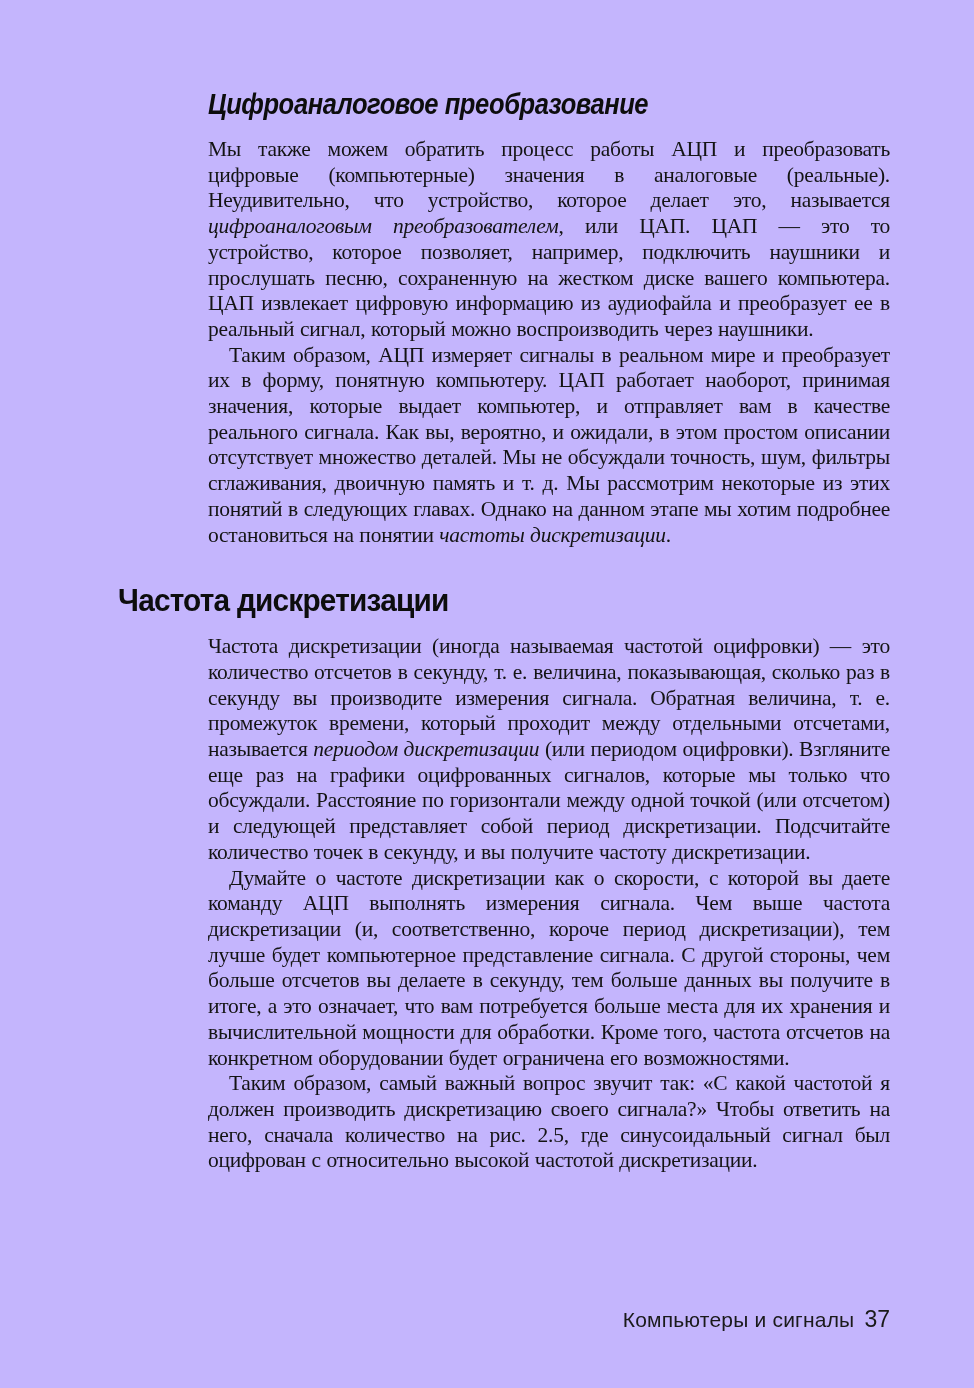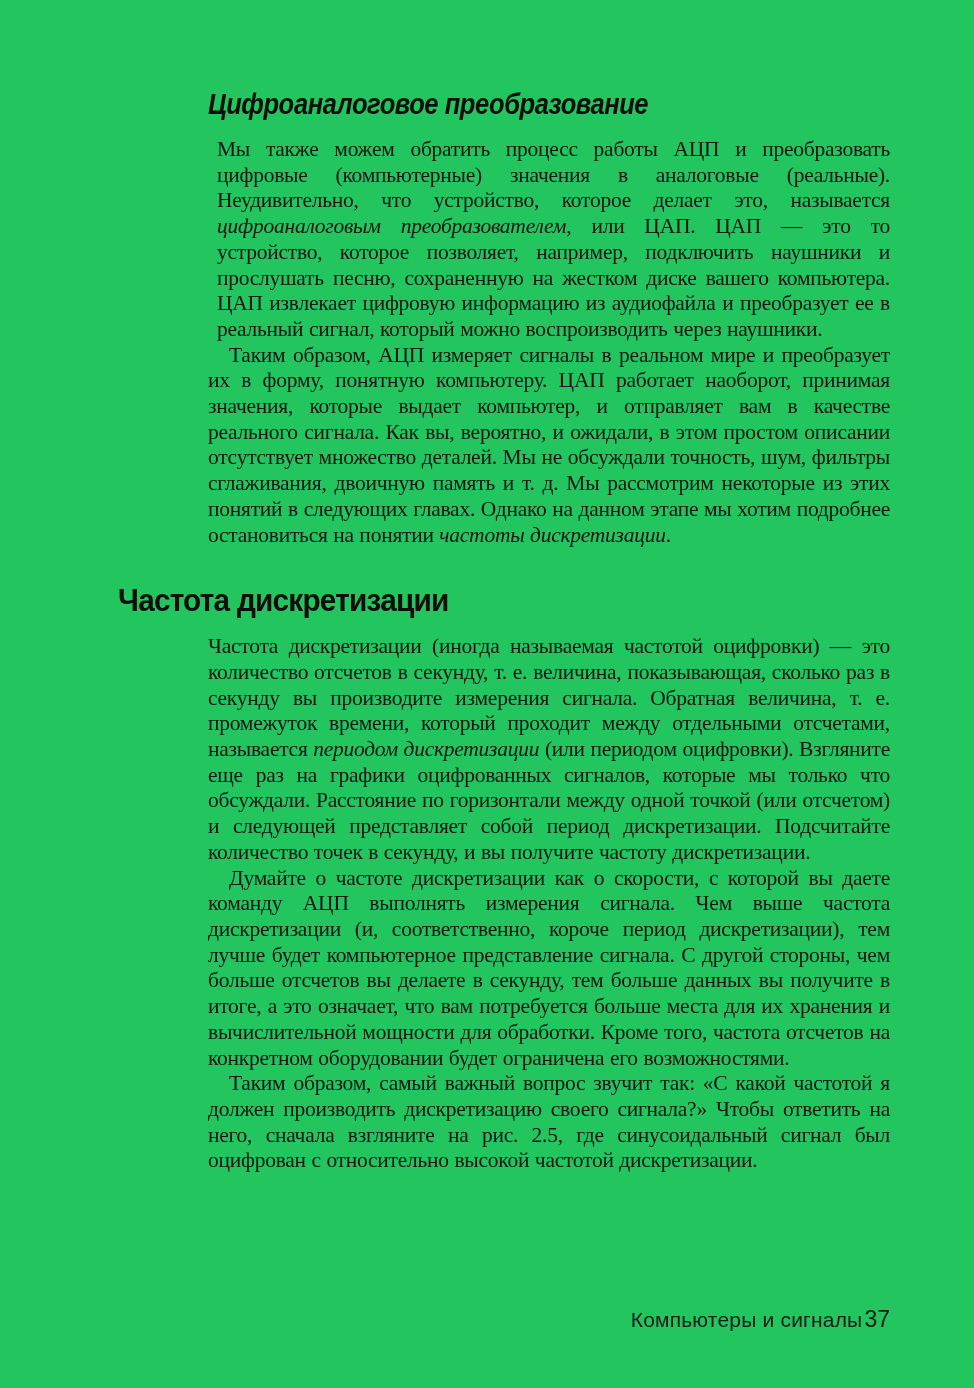--- a/index.html
+++ b/index.html
@@ -1,20 +1,20 @@
 <!DOCTYPE html>
 <html lang="ru"><head>
 <meta charset="utf-8">
 <style>
   html, body { margin: 0; padding: 0; background: #ffffff; }
   .page {
     position: relative;
     width: 974px;
     height: 1388px;
-    background: #22c55e;
+    background: #c4b5fd;
     overflow: hidden;
   }
   .column {
     position: absolute;
     left: 208px;
     top: 0;
     width: 682px;
     color: #141414;
     font-family: "Liberation Serif", "DejaVu Serif", serif;
   }
@@ -34,59 +34,59 @@
   .body-par {
     margin: 0;
     font-size: 21.5px;
     line-height: 25.7px;
     text-align: justify;
     letter-spacing: -0.25px;
     word-spacing: 0.5px;
     hyphens: auto;
     -webkit-hyphens: auto;
   }
-  .body-par.first { margin-top: 17px; margin-left: 9px; }
+  .body-par.first { margin-top: 17px; }
   .body-par.indent { text-indent: 21px; }
   .it { font-style: italic; }
   .section-heading {
     margin: 36px 0 17px -90px;
     font-family: "Liberation Sans", "DejaVu Sans", sans-serif;
     font-weight: bold;
     font-size: 31px;
     line-height: 33px;
     letter-spacing: -0.8px;
     white-space: nowrap;
     transform: scaleX(0.96);
     transform-origin: left center;
     color: #0d0d0d;
   }
   .page-footer {
     position: absolute;
     right: 84px;
     bottom: 55px;
     display: flex;
     align-items: baseline;
-    gap: 2px;
+    gap: 10px;
     font-family: "Liberation Sans", "DejaVu Sans", sans-serif;
     color: #1a1a1a;
   }
   .running-title { font-size: 21px; letter-spacing: 0.2px; }
   .page-number { font-size: 23px; font-weight: normal; }
 </style>
 </head>
 <body>
 
 <div class="page">
   <main class="column">
     <h2 class="subsection-heading">Цифроаналоговое преобразование</h2>
     <p class="body-par first"><span>Мы также можем обратить процесс работы АЦП и преобразовать цифровые (компьютерные) значения в аналоговые (реальные). Неудивительно, что устройство, которое делает это, называется </span><span class="it">цифроаналоговым преобразователем</span><span>, или ЦАП. ЦАП — это то устройство, которое позволяет, например, подключить наушники и прослушать песню, сохраненную на жестком диске вашего компьютера. ЦАП извлекает цифровую информацию из аудиофайла и преобразует ее в реальный сигнал, который можно воспроизводить через наушники.</span></p>
     <p class="body-par indent"><span>Таким образом, АЦП измеряет сигналы в реальном мире и преобразует их в форму, понятную компьютеру. ЦАП работает наоборот, принимая значения, которые выдает компьютер, и отправляет вам в качестве реального сигнала. Как вы, вероятно, и ожидали, в этом простом описании отсутствует множество деталей. Мы не обсуждали точность, шум, фильтры сглаживания, двоичную память и т. д. Мы рассмотрим некоторые из этих понятий в следующих главах. Однако на данном этапе мы хотим подробнее остановиться на понятии </span><span class="it">частоты дискретизации</span><span>.</span></p>
     <h1 class="section-heading">Частота дискретизации</h1>
     <p class="body-par"><span>Частота дискретизации (иногда называемая частотой оцифровки) — это количество отсчетов в секунду, т. е. величина, показывающая, сколько раз в секунду вы производите измерения сигнала. Обратная величина, т. е. промежуток времени, который проходит между отдельными отсчетами, называется </span><span class="it">периодом дискретизации</span><span> (или периодом оцифровки). Взгляните еще раз на графики оцифрованных сигналов, которые мы только что обсуждали. Расстояние по горизонтали между одной точкой (или отсчетом) и следующей представляет собой период дискретизации. Подсчитайте количество точек в секунду, и вы получите частоту дискретизации.</span></p>
     <p class="body-par indent"><span>Думайте о частоте дискретизации как о скорости, с которой вы даете команду АЦП выполнять измерения сигнала. Чем выше частота дискретизации (и, соответственно, короче период дискретизации), тем лучше будет компьютерное представление сигнала. С другой стороны, чем больше отсчетов вы делаете в секунду, тем больше данных вы получите в итоге, а это означает, что вам потребуется больше места для их хранения и вычислительной мощности для обработки. Кроме того, частота отсчетов на конкретном оборудовании будет ограничена его возможностями.</span></p>
-    <p class="body-par indent"><span>Таким образом, самый важный вопрос звучит так: «С какой частотой я должен производить дискретизацию своего сигнала?» Чтобы ответить на него, сначала взгляните на рис. 2.5, где синусоидальный сигнал был оцифрован с относительно высокой частотой дискретизации.</span></p>
+    <p class="body-par indent"><span>Таким образом, самый важный вопрос звучит так: «С какой частотой я должен производить дискретизацию своего сигнала?» Чтобы ответить на него, сначала количество на рис. 2.5, где синусоидальный сигнал был оцифрован с относительно высокой частотой дискретизации.</span></p>
   </main>
 
   <footer class="page-footer">
     <span class="running-title">Компьютеры и сигналы</span>
     <span class="page-number">37</span>
   </footer>
 </div>
 
 </body></html>

